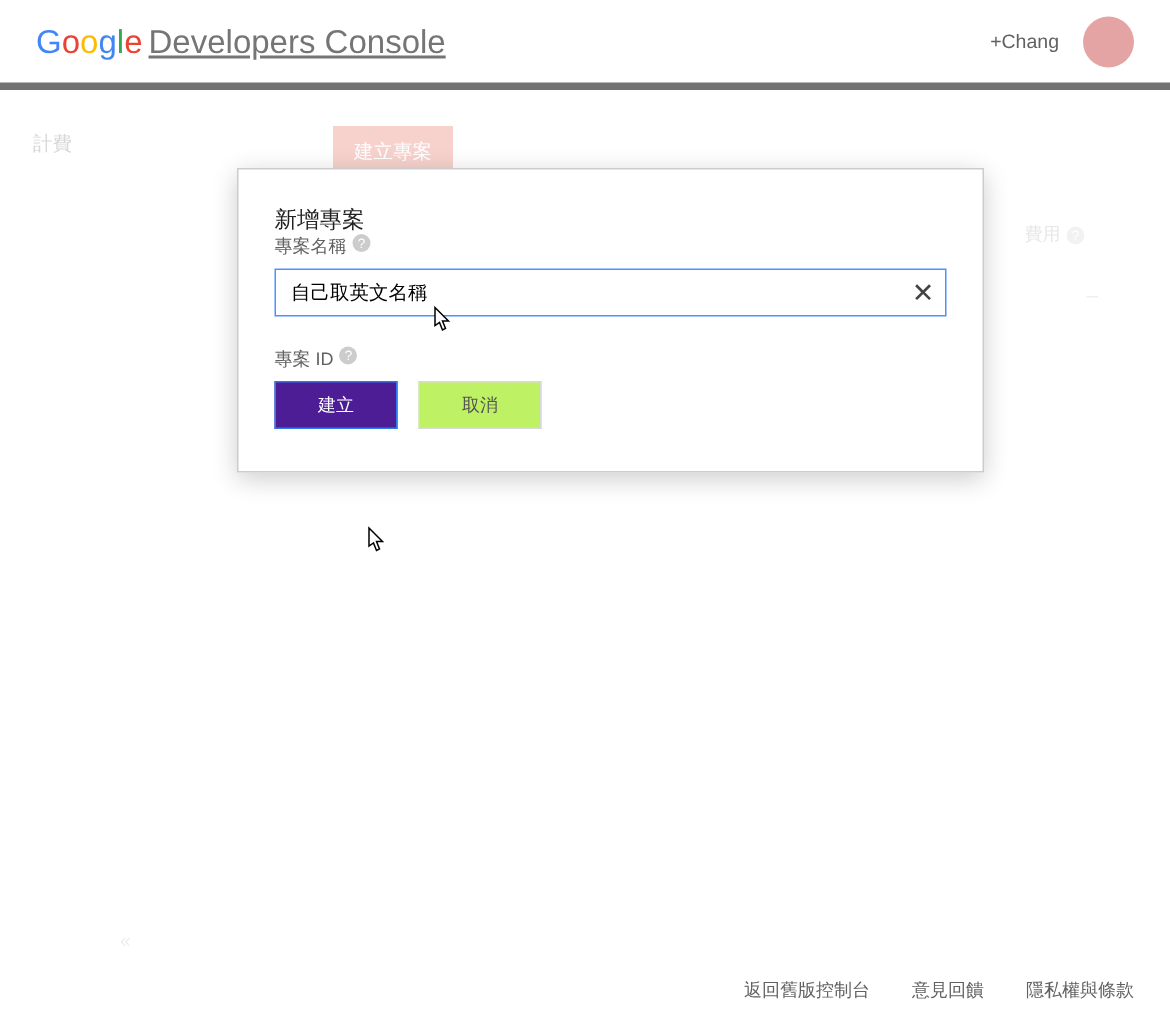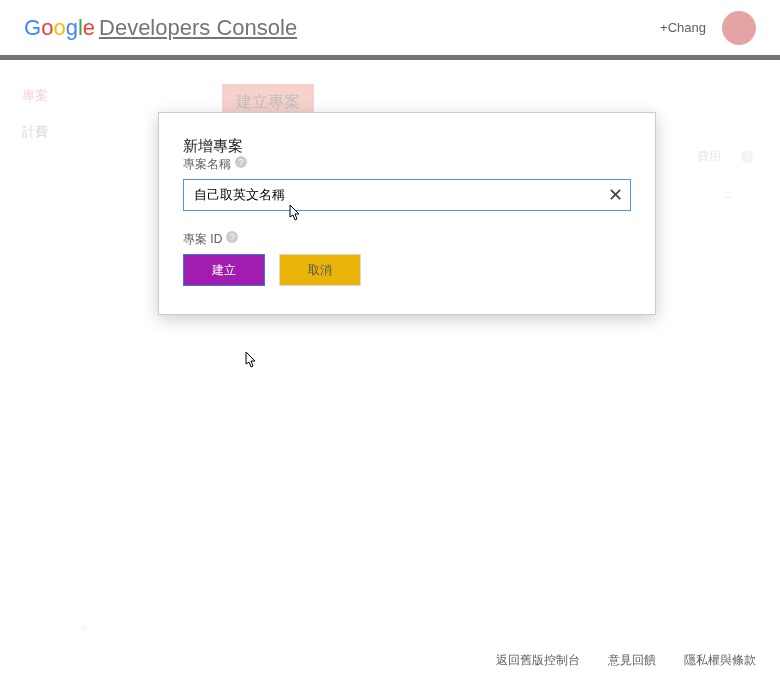--- a/index.html
+++ b/index.html
@@ -16,40 +16,40 @@
     .avatar { width: 34px; height: 34px; border-radius: 50%; background: #e5a4a4; display: flex; align-items: center; justify-content: center; color: #fff; font-size: 9px; }
     
     
     .body-wrap { display: flex; height: 580px; }
     .sidebar { width: 192px; padding-top: 18px; }
     .side-item { padding: 9px 22px; font-size: 13px; color: #616161; cursor: pointer; }
     .side-item.active { color: #dd4b39; }
     .side-collapse { position: absolute; bottom: 46px; left: 80px; color: #bbb; font-size: 13px; letter-spacing: 2px; }
     
     .main { flex: 1; position: relative; padding: 24px 30px; }
-    .create-btn { background: #dd4b39; color: #000000; border: none; padding: 8px 14px; font-size: 16px; cursor: pointer; }
-    .fee-label { position: absolute; top: 88px; right: 27px; font-size: 12px; color: #9e9e9e; display: flex; align-items: center; gap: 20px;}
+    .create-btn { background: #dd4b39; color: #ffffff; border: none; padding: 8px 14px; font-size: 13px; cursor: pointer; }
+    .fee-label { position: absolute; top: 88px; right: 57px; font-size: 12px; color: #9e9e9e; display: flex; align-items: center; gap: 4px;}
     .fee-dash { position: absolute; top: 128px; right: 48px; color: #bdbdbd; font-size: 14px;}
     
     
     .overlay { position: absolute; inset: 60px 0 40px 0; background: rgba(255,255,255,0.75); }
     
     
     .dialog { position: absolute; top: 112px; left: 158px; width: 498px; background: #fff; border: 1px solid #ccc; box-shadow: 0 4px 16px rgba(0,0,0,0.2); padding: 24px 24px 28px 24px; }
     .dlg-title { font-size: 15px; color: #212121; }
     .field-label { font-size: 12px; color: #616161; display: flex; align-items: flex-start; gap: 4px; margin-bottom: 6px; }
     .help-q { width: 12px; height: 12px; border-radius: 50%; background: #ccc; color: #fff; font-size: 9px; display: inline-flex; align-items: center; justify-content: center; }
     .input-wrap { position: relative; margin-bottom: 20px; }
     .text-input { width: 100%; height: 32px; border: 1px solid #4d90fe; padding: 0 36px 0 10px; font-size: 13px; outline: none; }
     .text-input.plain { border: 1px solid #d9d9d9; }
     .input-icon-right { position: absolute; right: 8px; top: 50%; transform: translateY(-50%); font-size: 18px; color: #444; }
     .input-icon-right.refresh { font-size: 15px; color: #888; }
     .dlg-buttons { display: flex; gap: 14px; margin-top: 4px; }
-    .btn { height: 32px; padding: 0 28px; font-size: 12px; cursor: pointer; border: 1px solid #d9d9d9; background: #eab308; color: #555; }
-    .btn.primary { background: #a21caf; border: 1px solid #3079ed; color: #fff; }
+    .btn { height: 32px; padding: 0 28px; font-size: 12px; cursor: pointer; border: 1px solid #d9d9d9; background: #bef264; color: #555; }
+    .btn.primary { background: #4c1d95; border: 1px solid #3079ed; color: #fff; }
     
     
     .cursor { position: absolute; width: 20px; height: 24px; pointer-events: none; }
     
     
     .footer { position: absolute; bottom: 0; right: 0; height: 40px; display: flex; align-items: center; gap: 28px; padding: 0 24px; font-size: 12px; color: #616161; }
     .footer span { cursor: pointer; }
   </style>
 </head>
 <body>
@@ -60,21 +60,20 @@
   </span>
   <span class="logo-rest">Developers Console</span>
   <div class="header-right">
     <span class="user-name">+Chang</span>
     <div class="avatar"></div>
   </div>
 </div>
 
 <div class="body-wrap">
   <div class="sidebar">
-    <div class="side-item active">專案</div>
     <div class="side-item">計費</div>
   </div>
   <div class="main">
     <button class="create-btn">建立專案</button>
     <div class="fee-label">
       <span>費用</span>
       <span class="help-q">?</span>
     </div>
     <div class="fee-dash">–</div>
   </div>

